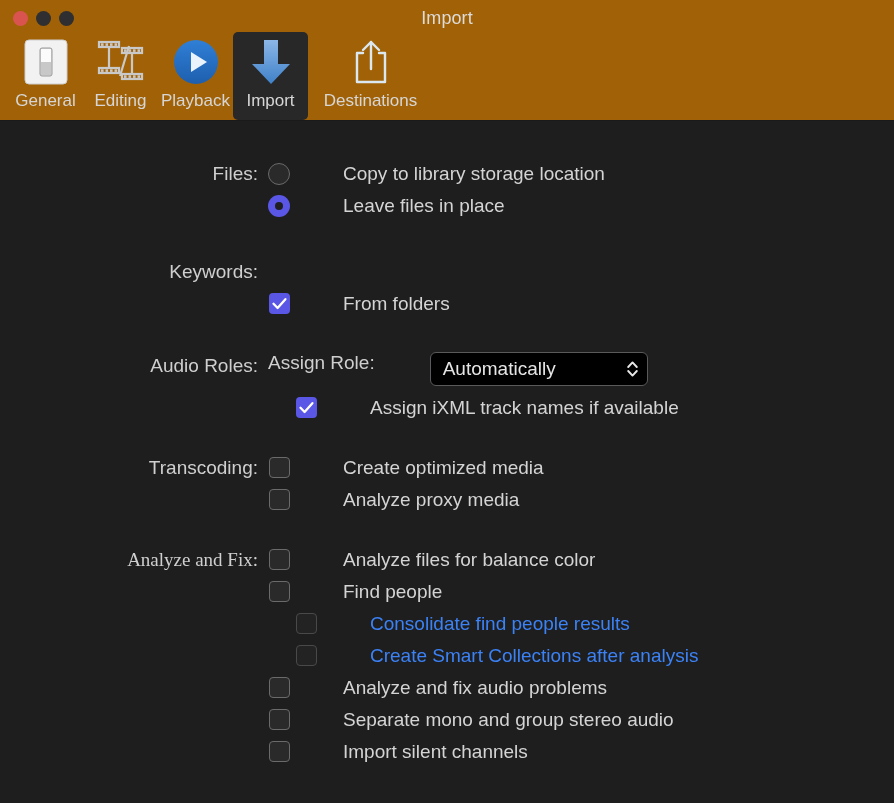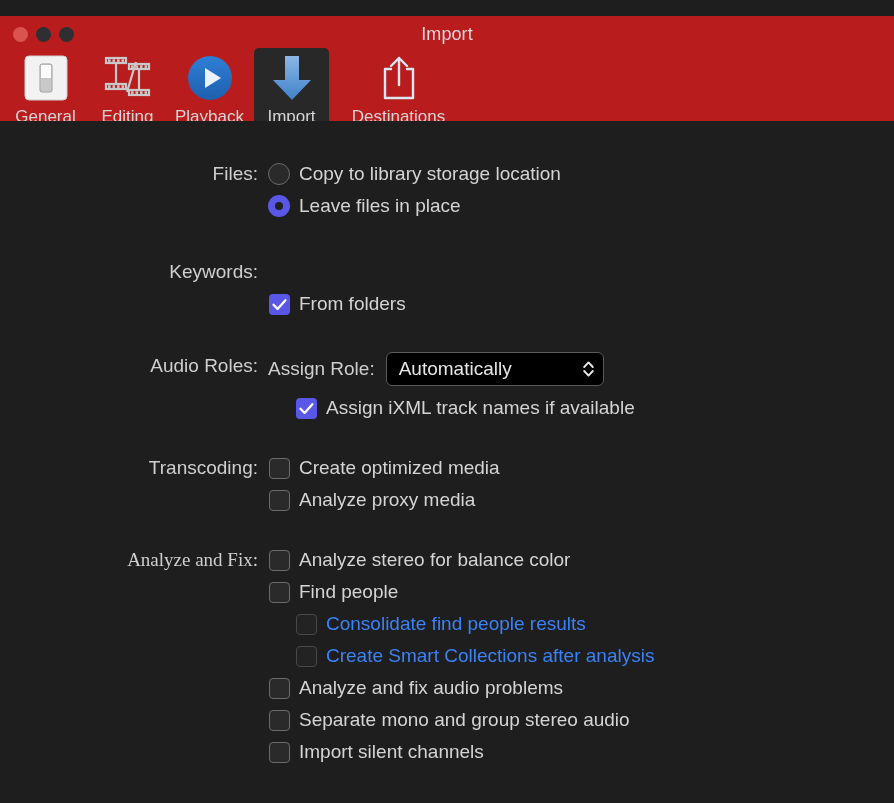--- a/index.html
+++ b/index.html
@@ -19,24 +19,24 @@
     position: relative;
     width: 894px;
     height: 803px;
     background: #1e1e1e;
     overflow: hidden;
   }
 
   
   .titlebar {
     position: absolute;
-    left: 0; top: 16px;
+    left: 0; top: 0;
     width: 894px;
     height: 121px;
-    background: #b91c1c;
+    background: #a16207;
     border-bottom: 1px solid #1a1a1a;
     box-sizing: border-box;
   }
 
   .traffic-lights {
     position: absolute;
     left: 13px;
     top: 11px;
     display: flex;
     gap: 8px;
@@ -61,21 +61,21 @@
     letter-spacing: 0.1px;
   }
 
   
   .toolbar {
     position: absolute;
     left: 8px;
     top: 32px;
     display: flex;
     align-items: flex-end;
-    gap: 7px;
+    gap: 0px;
   }
   .tb-item {
     width: 75px;
     height: 88px;
     display: flex;
     flex-direction: column;
     align-items: center;
     justify-content: flex-start;
     padding-top: 6px;
     box-sizing: border-box;
@@ -112,22 +112,22 @@
     width: 250px;
     text-align: right;
     font-size: 19px;
     color: #cfcfcf;
     white-space: nowrap;
   }
 
   .ctrl-line {
     position: absolute;
     display: flex;
-    align-items: center;
-    white-space: nowrap;
+    white-space: nowrap;
+    gap: 44px;
   }
 
   .opt-text {
     font-size: 19px;
     color: #d4d4d4;
     margin-left: 9px;
     white-space: nowrap;
   }
   .opt-text.dim { color: #3b82f6; margin-left: 9px; }
 
@@ -390,21 +390,21 @@
       </span>
       <span class="opt-text">Analyze proxy media</span>
     </div>
 
     <div class="form-label" style="left:8px; top:428px;font-family:Liberation Serif, serif;">Analyze and Fix:</div>
 
     <div class="ctrl-line" style="left:269px; top:428px;">
       <span class="checkbox off">
         
       </span>
-      <span class="opt-text">Analyze stereo for balance color</span>
+      <span class="opt-text">Analyze files for balance color</span>
     </div>
 
     <div class="ctrl-line" style="left:269px; top:460px;">
       <span class="checkbox off">
         
       </span>
       <span class="opt-text">Find people</span>
     </div>
 
     <div class="ctrl-line" style="left:296px; top:492px;">

